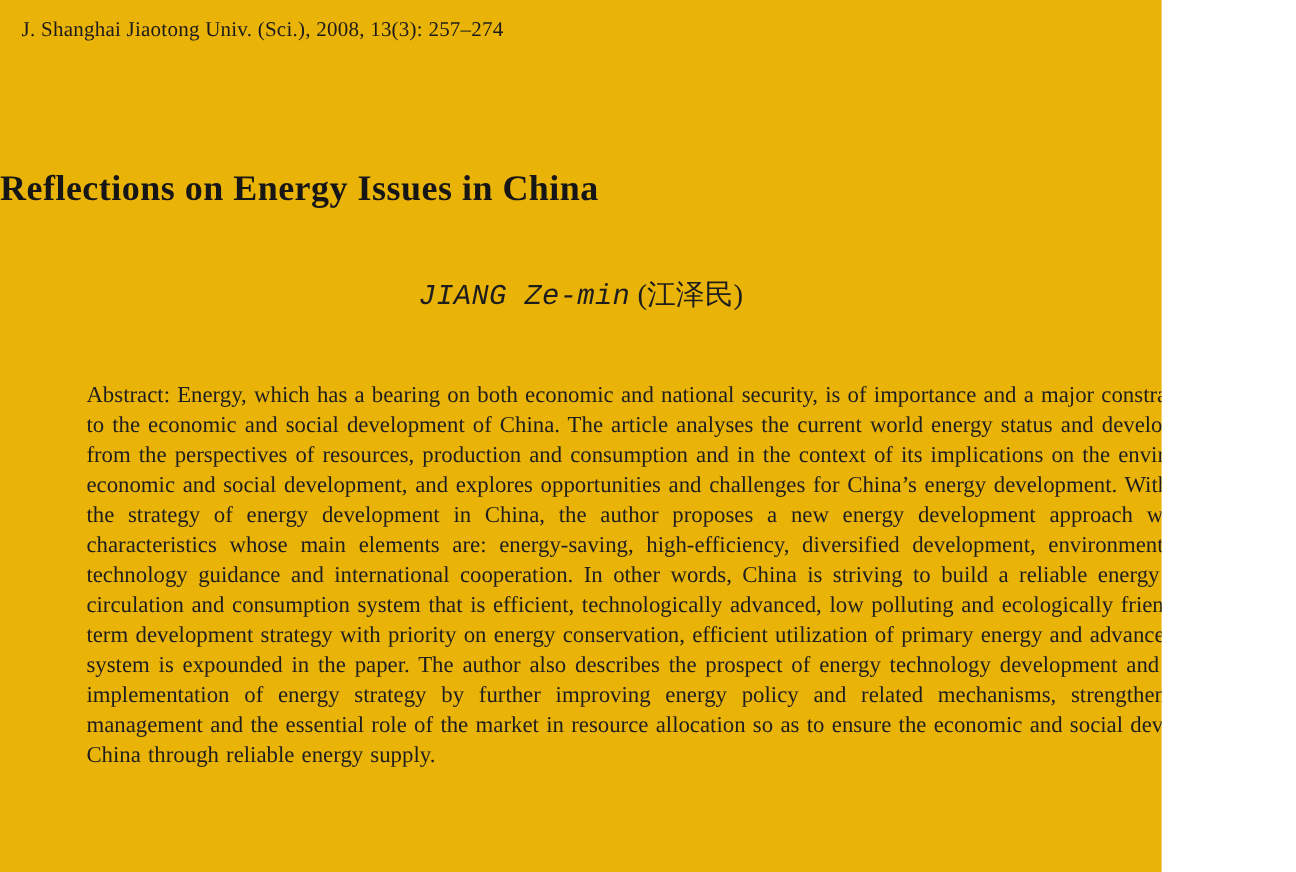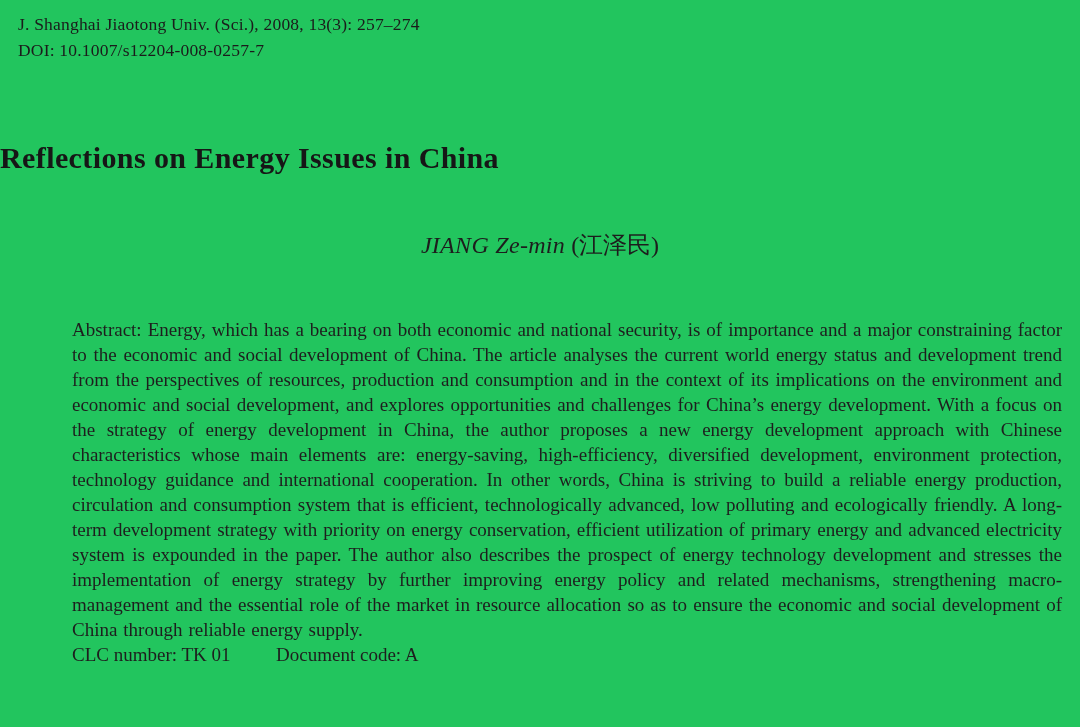--- a/index.html
+++ b/index.html
@@ -2,23 +2,23 @@
 <html><head>
 <meta charset="utf-8">
 <style>
   html, body {
     margin: 0;
     padding: 0;
     background: #ffffff;
   }
   .page {
     position: relative;
-    width: 1080px;
+    width: 968px;
     height: 727px;
-    background: #22c55e;
+    background: #eab308;
     font-family: "Liberation Serif", "DejaVu Serif", serif;
     color: #1b1b1b;
     overflow: hidden;
   }
   .journal-header {
     position: absolute;
     left: 18px;
     top: 11px;
     font-size: 17.5px;
     line-height: 26px;
@@ -41,20 +41,21 @@
     top: 229px;
     left: 0;
     width: 100%;
     text-align: center;
     font-size: 24px;
     color: #1d1d1d;
   }
   .author-latin {
     font-style: italic;
     letter-spacing: 0.3px;
+    font-family: Liberation Mono, monospace;
   }
   .author-chinese {
     font-style: normal;
     text-align: center;
   }
   .body-block {
     position: absolute;
     left: 72px;
     top: 317px;
     width: 990px;
@@ -78,30 +79,28 @@
     margin-left: 2.4em;
   }
 </style>
 </head>
 <body>
 
 <div class="page">
 
   <header class="journal-header">
     <div>J. Shanghai Jiaotong Univ. (Sci.), 2008, 13(3): 257–274</div>
-    <div>DOI: 10.1007/s12204-008-0257-7</div>
   </header>
 
   <h1 class="paper-title">Reflections on Energy Issues in China</h1>
 
   <div class="author-line">
     <span class="author-latin">JIANG Ze-min</span>
     <span class="author-chinese">(江泽民)</span>
   </div>
 
   <div class="body-block">
     <p class="abstract-paragraph"><b class="bold-label">Abstract:</b><span> Energy, which has a bearing on both economic and national security, is of importance and a major constraining factor to the economic and social development of China. The article analyses the current world energy status and development trend from the perspectives of resources, production and consumption and in the context of its implications on the environment and economic and social development, and explores opportunities and challenges for China’s energy development. With a focus on the strategy of energy development in China, the author proposes a new energy development approach with Chinese characteristics whose main elements are: energy-saving, high-efficiency, diversified development, environment protection, technology guidance and international cooperation. In other words, China is striving to build a reliable energy production, circulation and consumption system that is efficient, technologically advanced, low polluting and ecologically friendly. A long-term development strategy with priority on energy conservation, efficient utilization of primary energy and advanced electricity system is expounded in the paper. The author also describes the prospect of energy technology development and stresses the implementation of energy strategy by further improving energy policy and related mechanisms, strengthening macro-management and the essential role of the market in resource allocation so as to ensure the economic and social development of China through reliable energy supply.</span></p>
 
 
-    <p class="clc-line"><b class="bold-label">CLC number:</b><span> TK 01</span><b class="bold-label doc-code-label">Document code:</b><span> A</span></p>
   </div>
 
 </div>
 
 </body></html>

